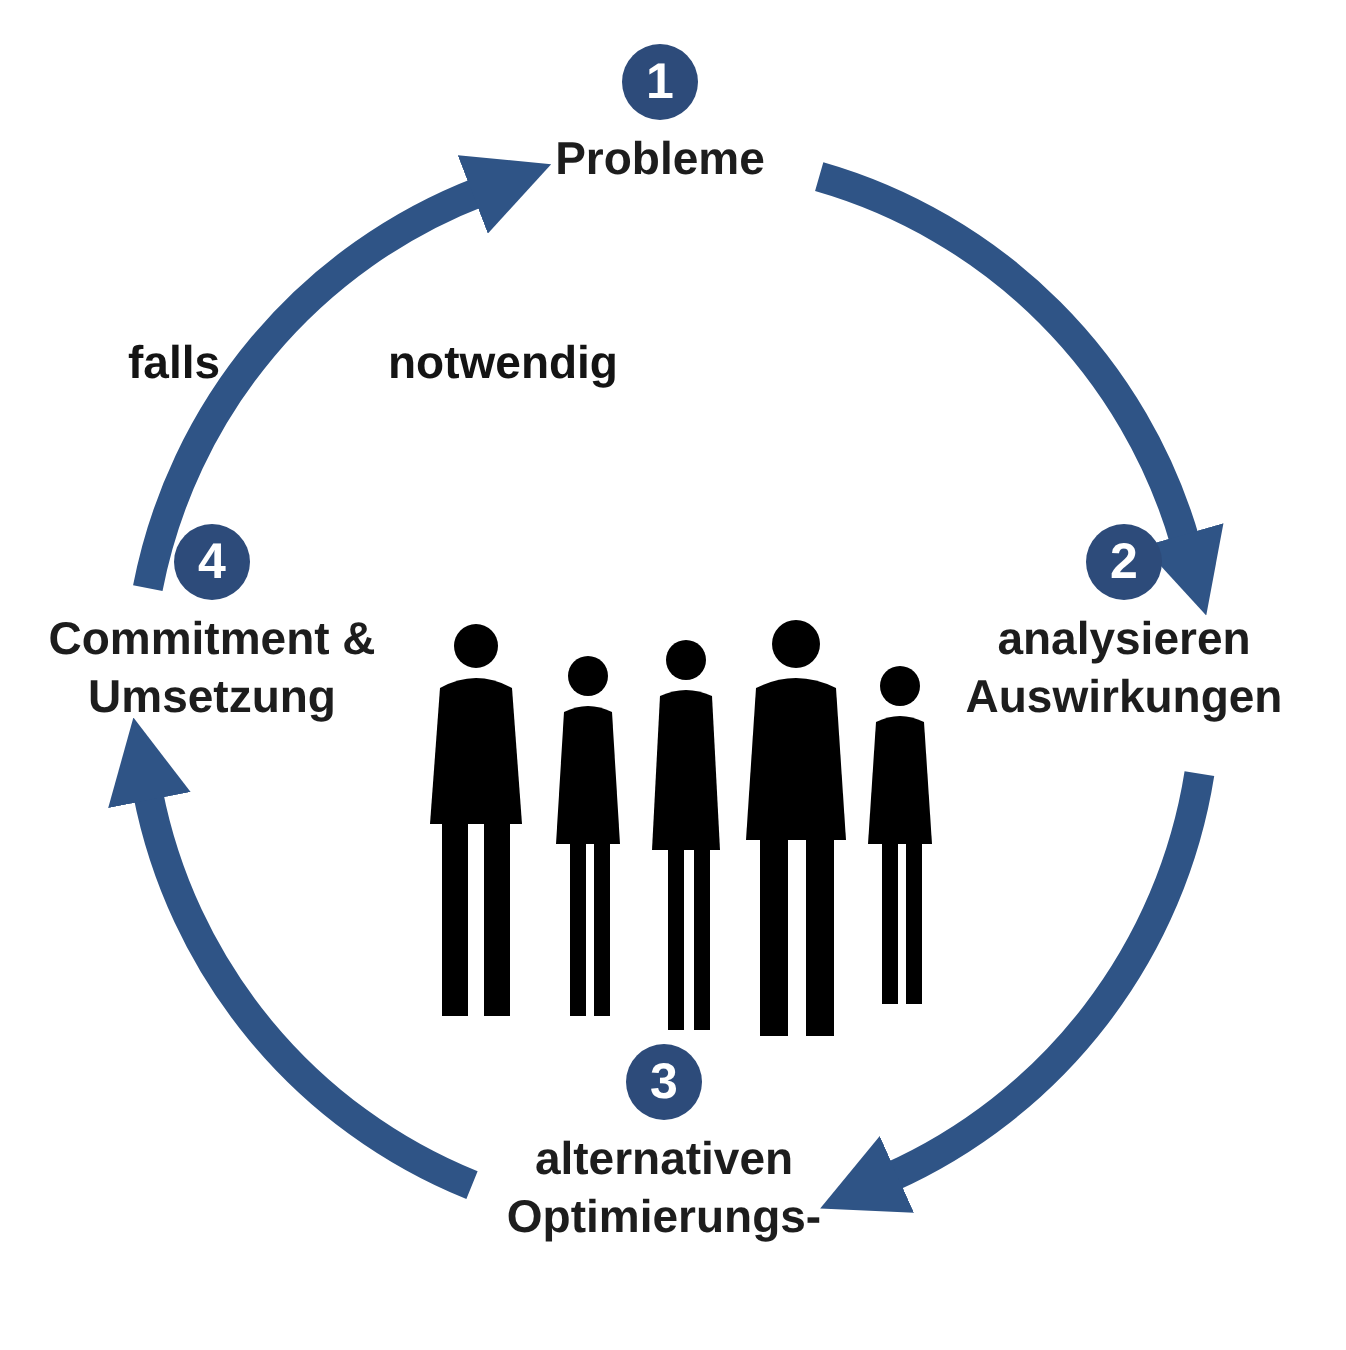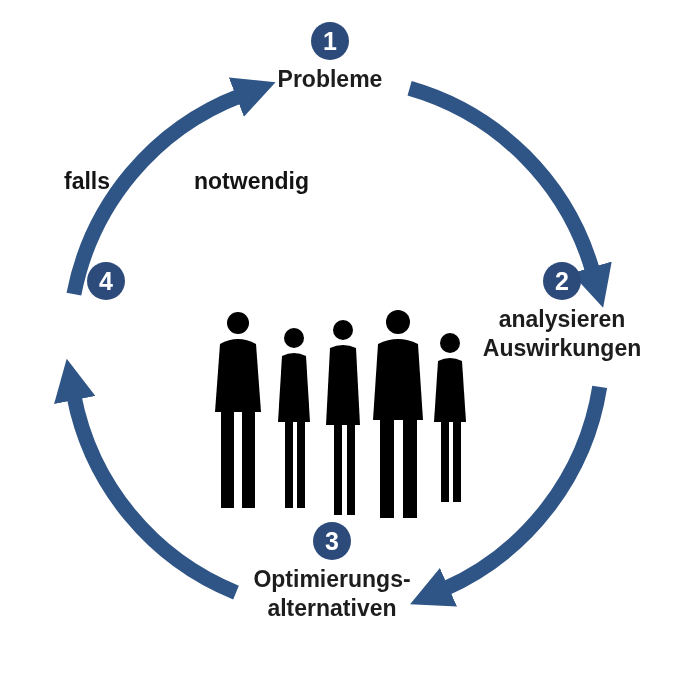--- a/index.html
+++ b/index.html
@@ -146,28 +146,30 @@
     <div class="badge">2</div>
     <div class="label">
       <span>analysieren</span>
       <span>Auswirkungen</span>
     </div>
   </div>
 
   <div class="step step3">
     <div class="badge">3</div>
     <div class="label">
+      <span>alternativen</span>
       <span>Optimierungs-</span>
-      <span>alternativen</span>
     </div>
   </div>
 
   <div class="step step4">
     <div class="badge">4</div>
     <div class="label">
+      <span>Commitment &amp;</span>
+      <span>Umsetzung</span>
     </div>
   </div>
 
   <div class="annotation">
     <span class="word1">falls</span>
     <span class="word2">notwendig</span>
   </div>
 
 </div>
 

